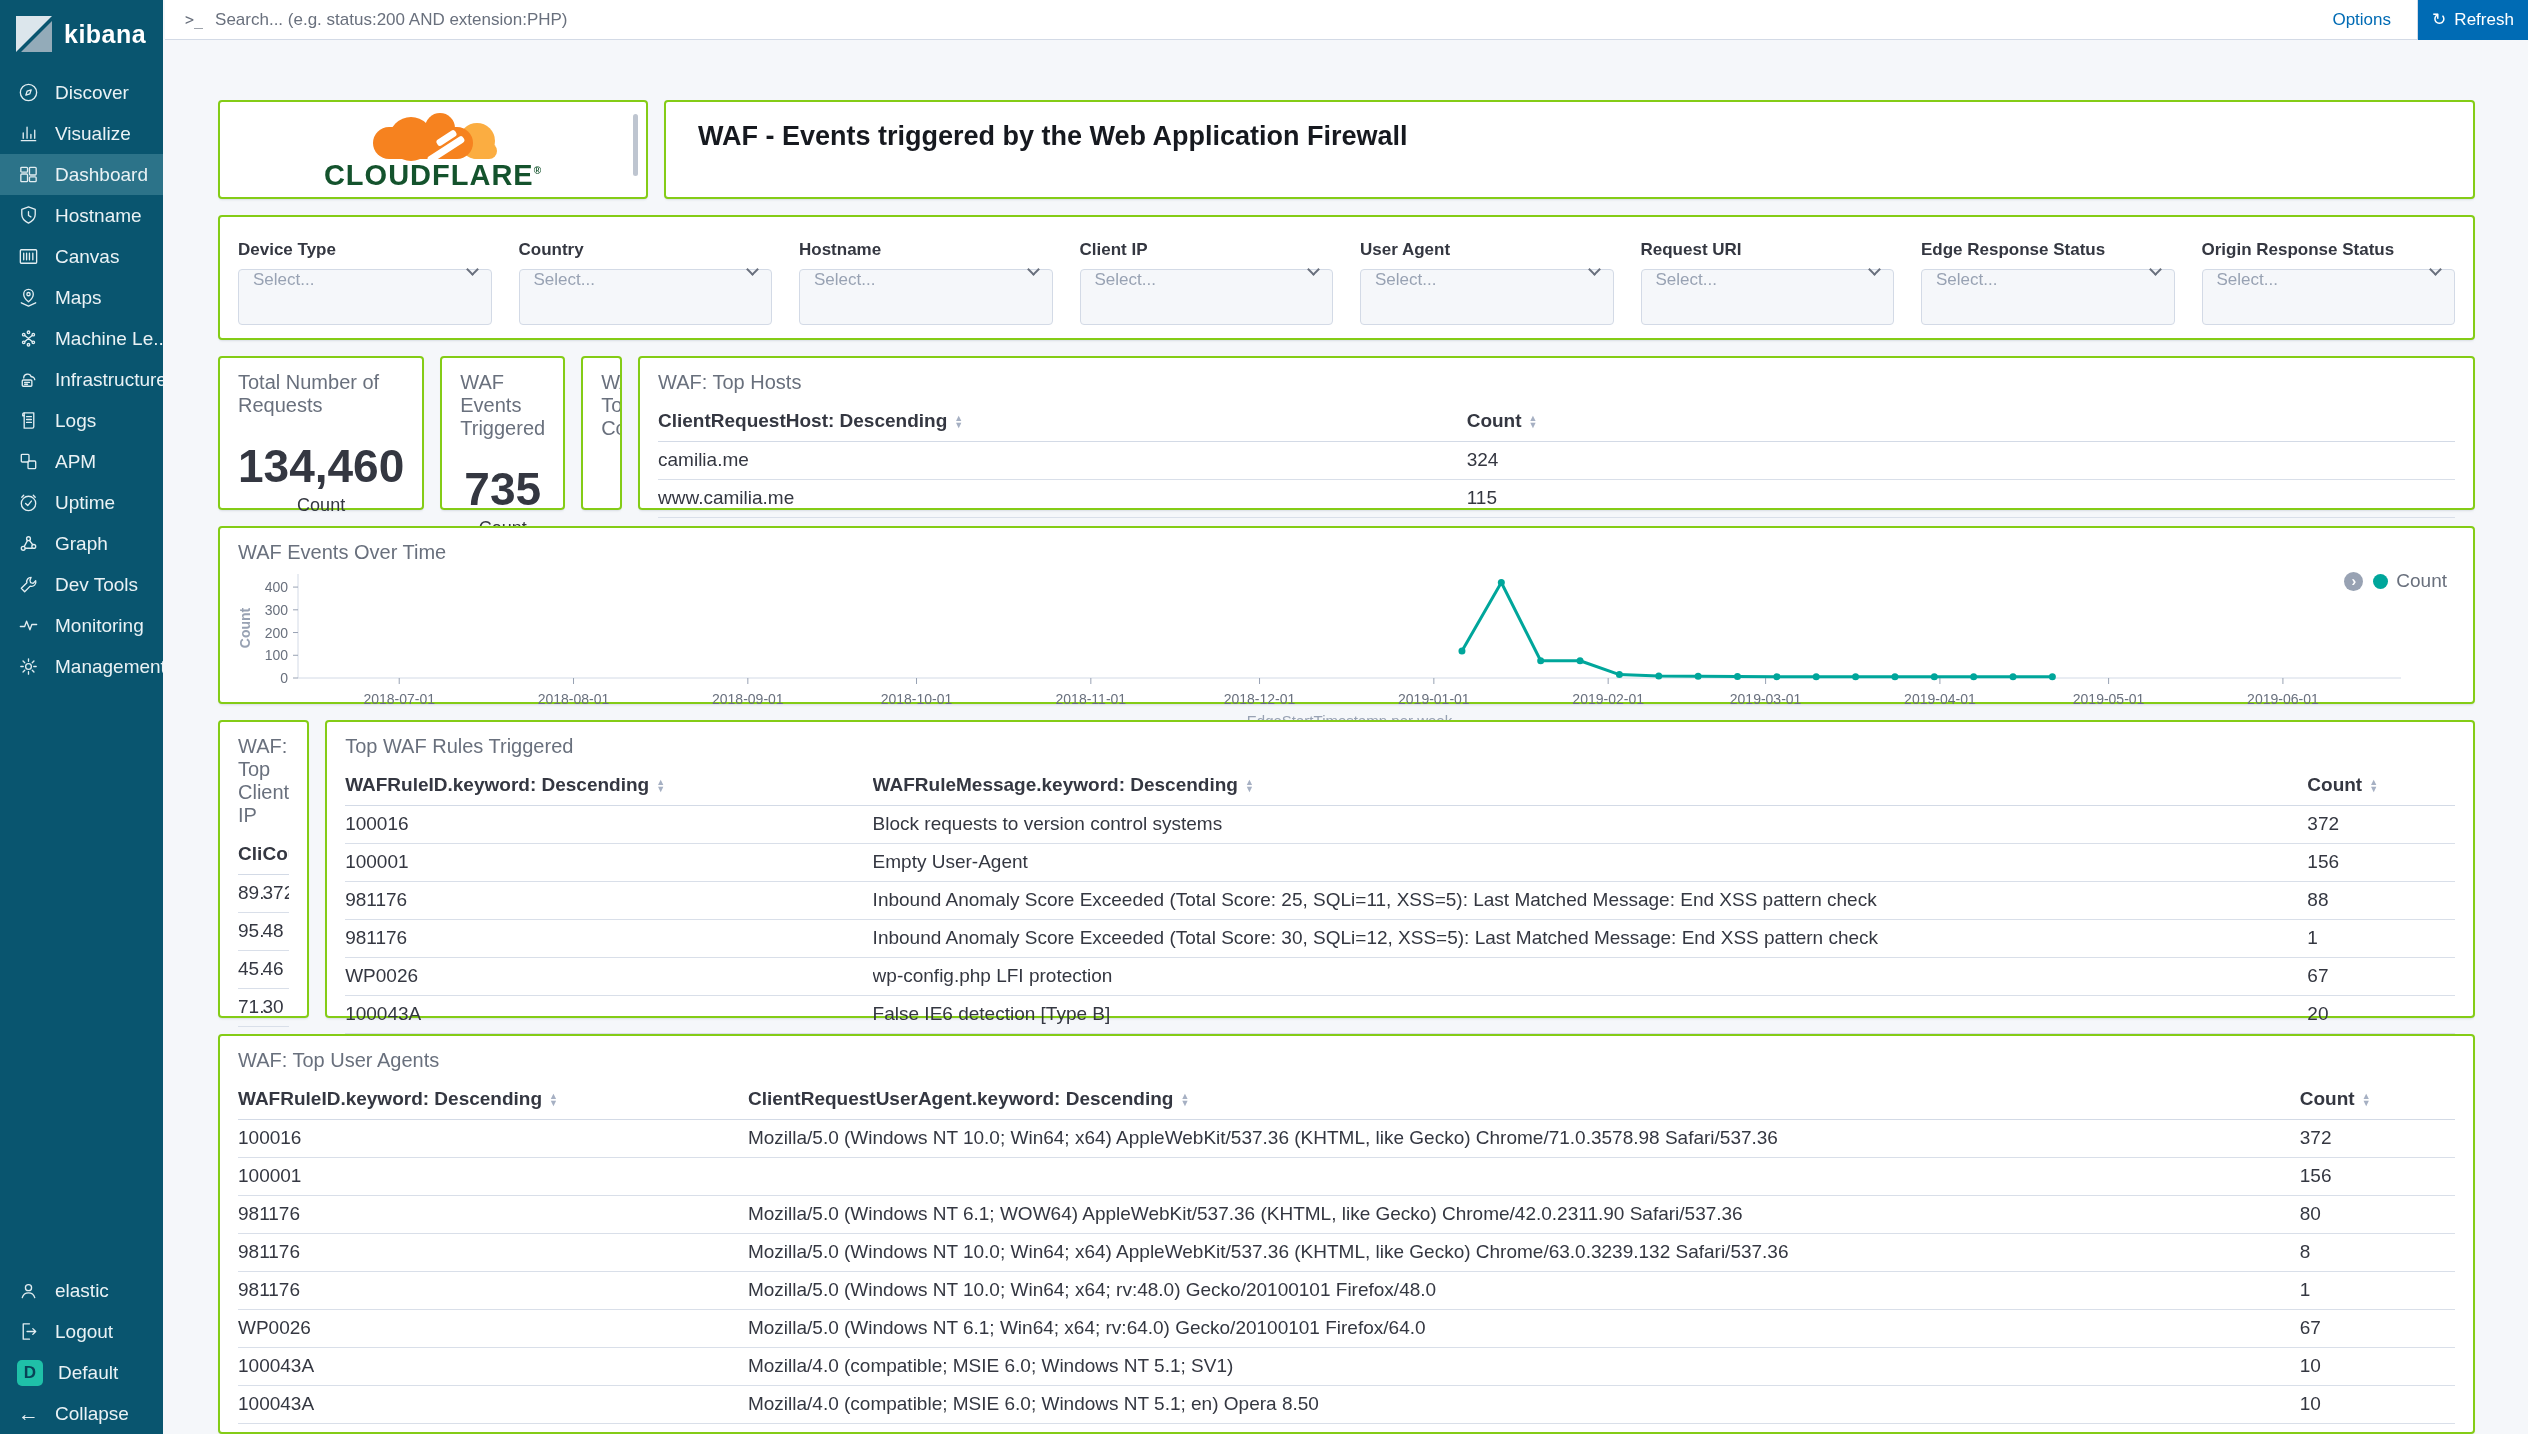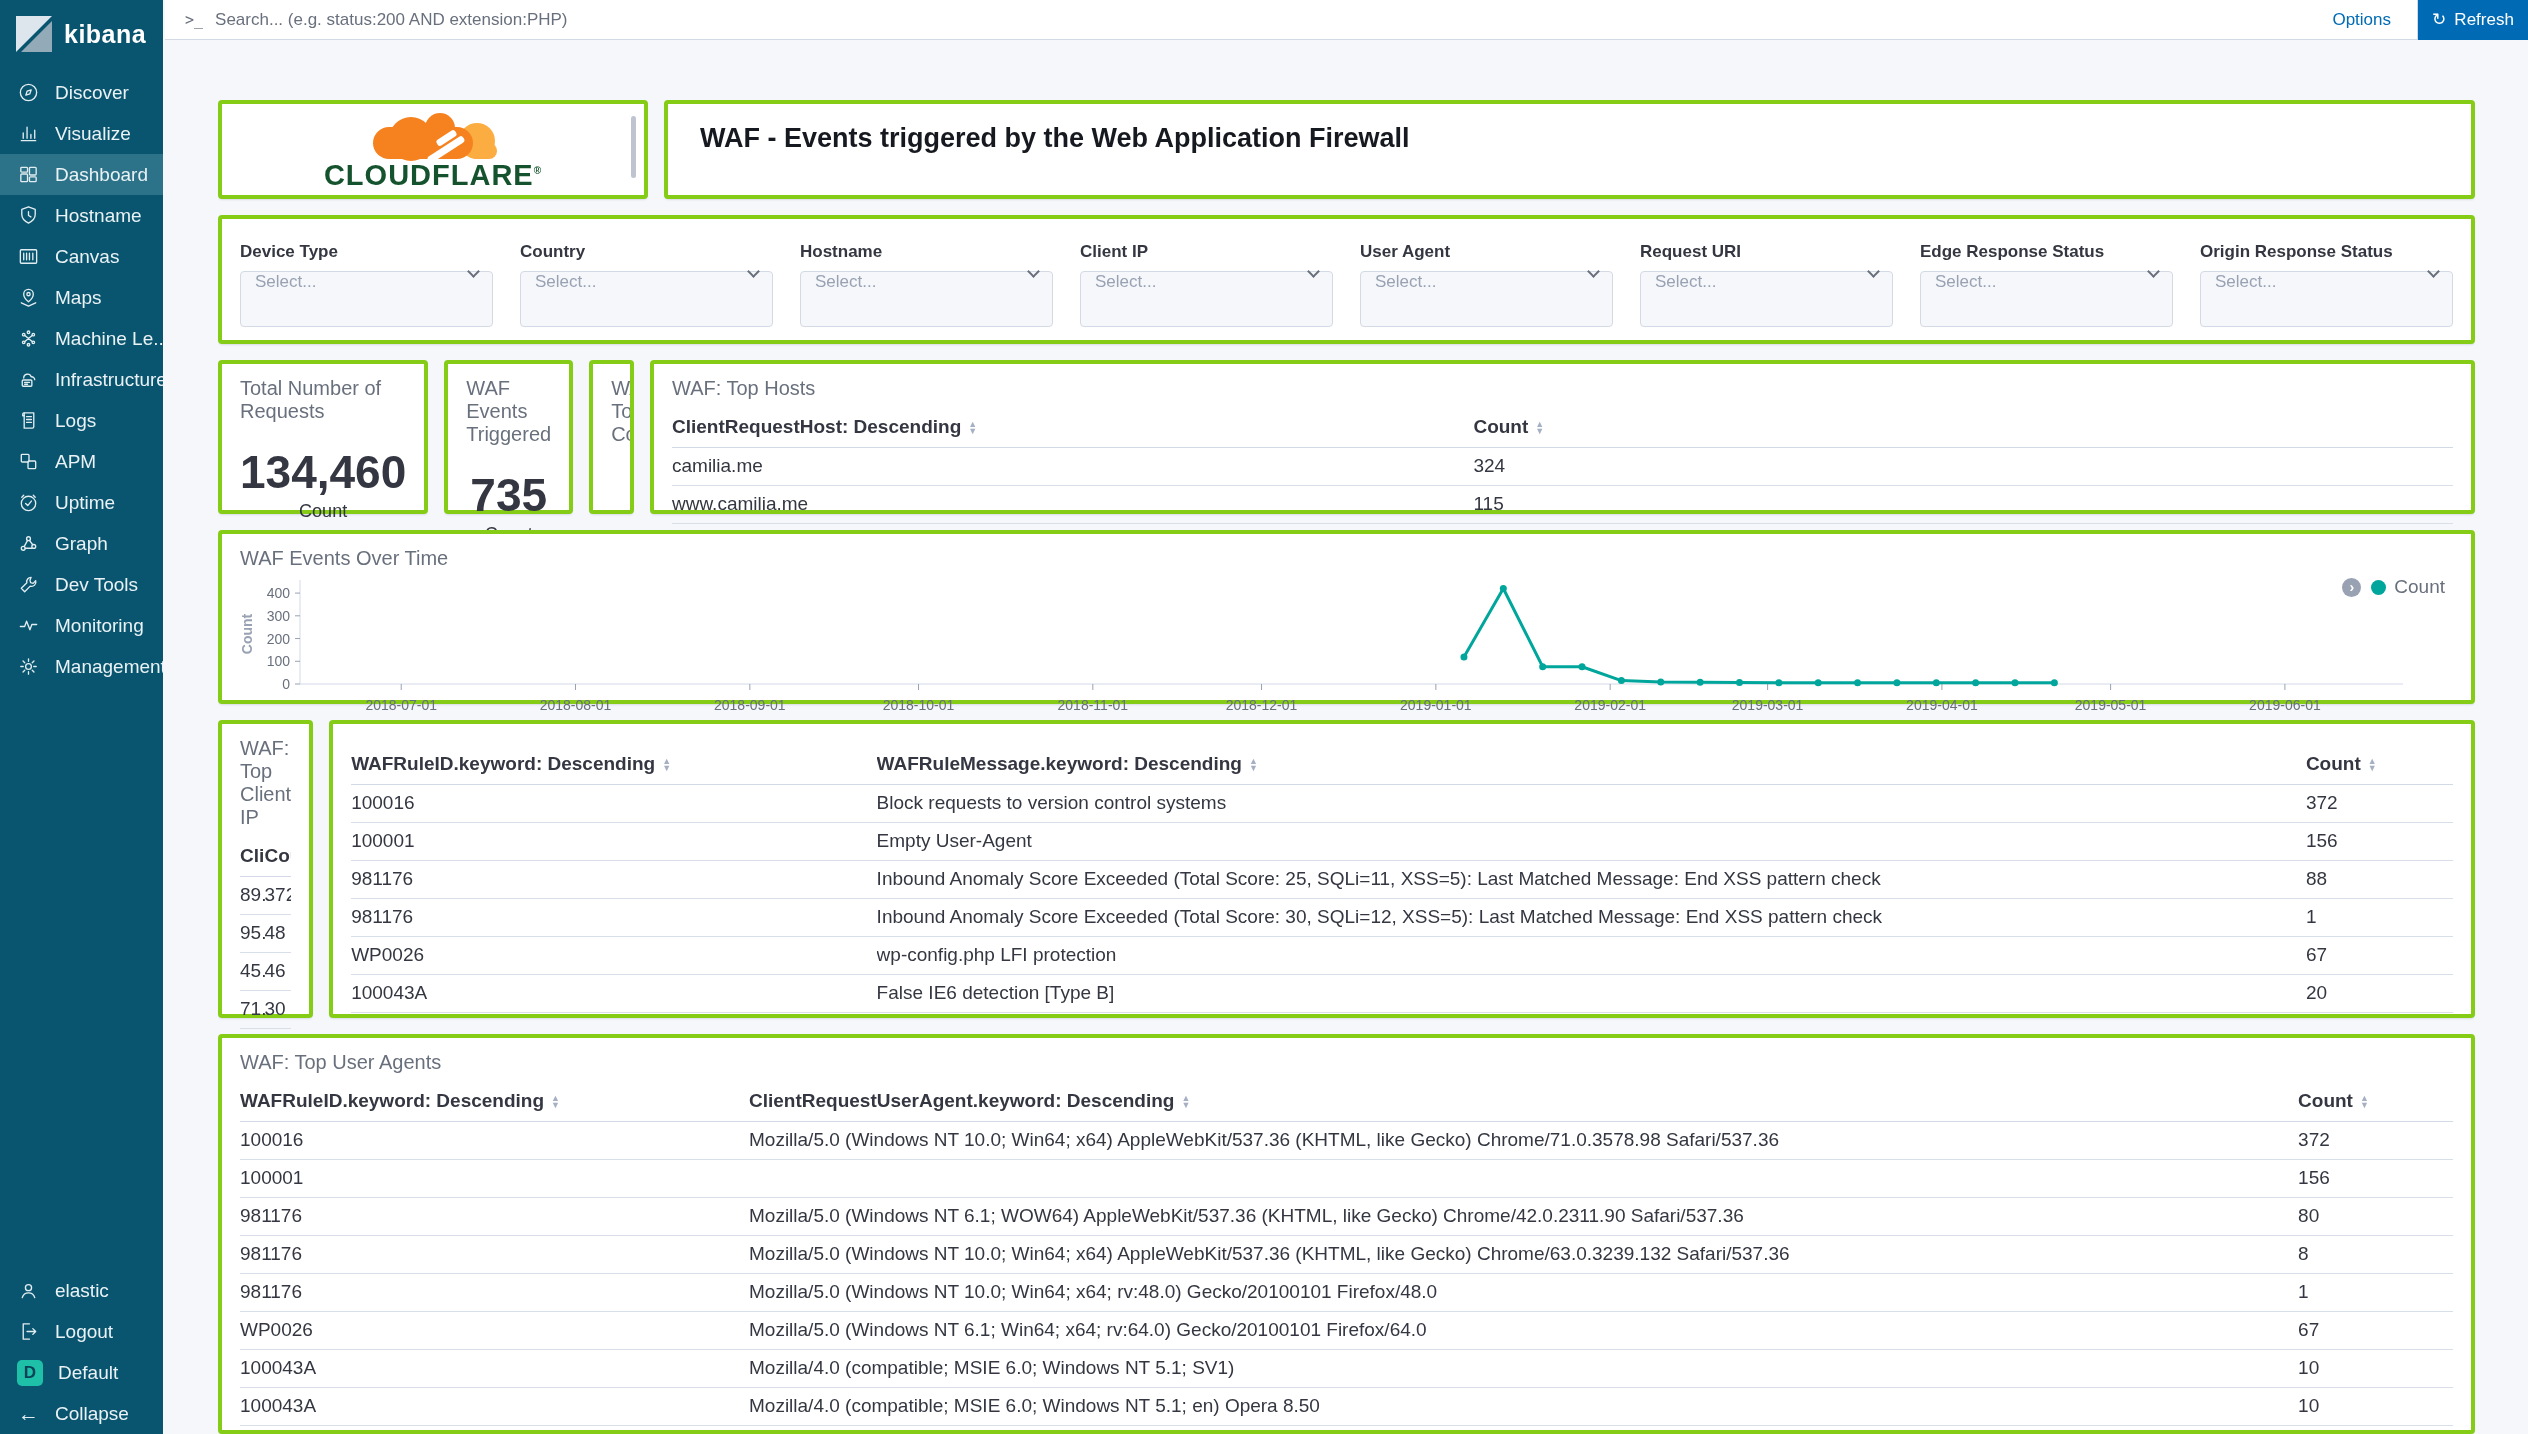--- a/index.html
+++ b/index.html
@@ -37,21 +37,21 @@
   .refresh-btn { height:40px; width:110px; background:#006BB4; color:#fff; border:none; font-size:17px;
     font-family:inherit; display:flex; align-items:center; justify-content:center; gap:8px; cursor:pointer; }
   .filterbar { height:47px; background:#fff; border-bottom:1px solid #D3DAE6; display:flex; align-items:center; padding-left:20px; }
   .add-filter { color:#006BB4; font-size:17px; text-decoration:none; }
   .add-filter b { font-weight:bold; }
 
   
   .content { position:absolute; top:88px; left:0; right:0; bottom:0; overflow:hidden;
     padding:12px 53px 0 53px; display:flex; flex-direction:column; gap:16px; }
   .row { display:flex; gap:16px; }
-  .panel { background:#fff; border:4px solid #84cc16; border-radius:4px;
+  .panel { background:#fff; border:2px solid #84cc16; border-radius:4px;
     box-shadow:0 2px 2px -1px rgba(152,162,179,.3); padding:13px 18px; position:relative; }
   .panel-title { color:#69707D; font-size:20px; }
 
   
   .hdr-row { height:99px; }
   .logo-panel { width:430px; display:flex; align-items:center; justify-content:center; }
   .title-panel { flex:1 1 auto; }
   .title-panel h1 { font-size:27px; font-weight:bold; color:#16191F; margin:6px 0 0 14px; }
   .panel-scrollbar { position:absolute; right:8px; top:12px; width:5px; height:62px;
     background:#AEB7C4; border-radius:3px; opacity:.8; }
@@ -501,20 +501,21 @@
                 </tr>
                 <tr>
                   <td>192.169.188.8</td>
                   <td>24</td>
                 </tr>
               </tbody>
             </table>
           </div>
       </section>
       <section class="panel rules-panel">
+        <div class="panel-title">Top WAF Rules Triggered</div>
         <div>
             <table class="ktable">
               <thead>
                 <tr>
                   <th style="width: 25%;">WAFRuleID.keyword: Descending<span class="sort-ic">
                       <span>▲</span>
                       <span>▼</span>
                     </span></th>
                   <th style="width: 68%;">WAFRuleMessage.keyword: Descending<span class="sort-ic">
                       <span>▲</span>

